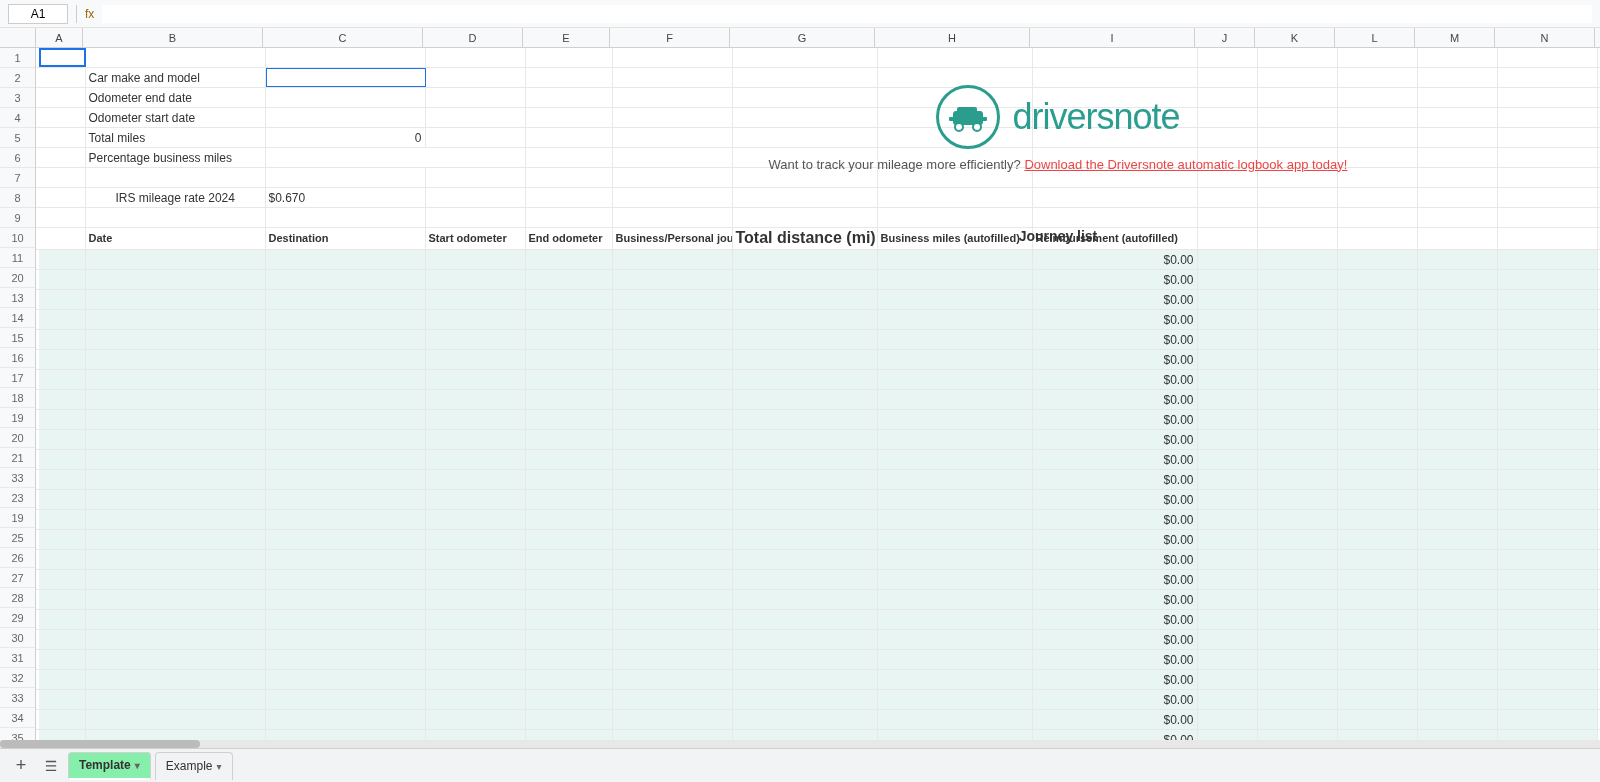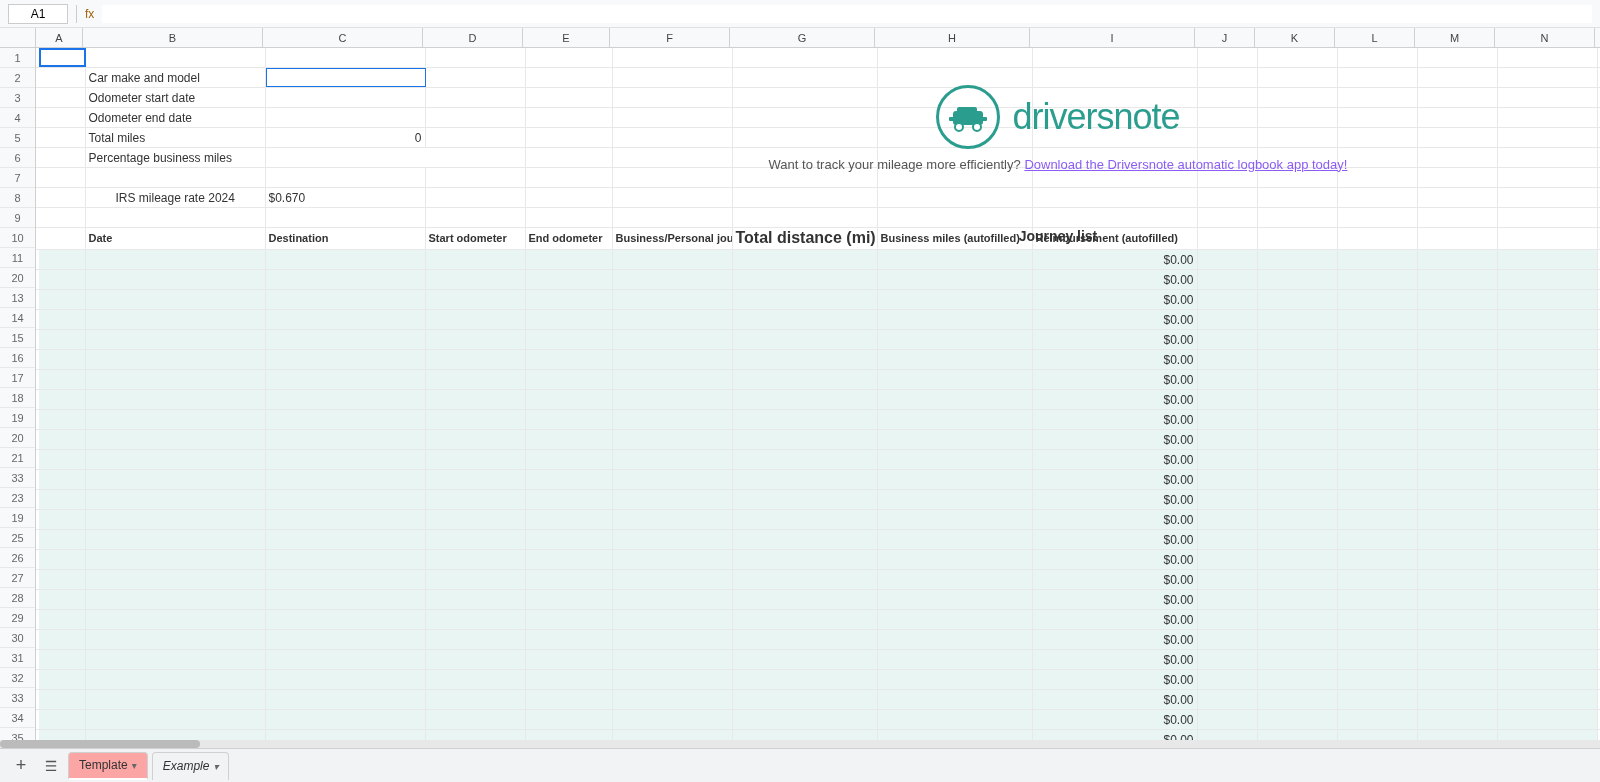--- a/index.html
+++ b/index.html
@@ -169,21 +169,21 @@
       font-weight: 300;
       color: #2a9d8f;
       letter-spacing: -1px;
     }
     .promo-text {
       font-size: 13px;
       color: #555;
       text-align: center;
     }
     .promo-link {
-      color: #8b5cf6;
+      color: #ef4444;
       text-decoration: underline;
     }
 
     
     .tab-bar {
       height: 34px;
       background: #f1f3f4;
       border-top: 1px solid #d0d0d0;
       display: flex;
       align-items: center;
@@ -223,27 +223,26 @@
       border-radius: 4px 4px 0 0;
       cursor: pointer;
       font-size: 12px;
       color: #333;
       background: #fff;
       border: 1px solid #d0d0d0;
       border-bottom: none;
       height: 28px;
     }
     .tab.active {
-      background: #fca5a5;
+      background: #86efac;
       border-bottom: 2px solid #fff;
-      font-weight: normal;
+      font-weight: bold;
     }
     .tab.inactive {
       background: #f1f3f4;
-      font-style: italic;
     }
     .tab-chevron {
       font-size: 10px;
       color: #666;
     }
 
     
     .scroll-bar {
       height: 8px;
       background: #e8e8e8;
@@ -377,38 +376,38 @@
           <div class="cell cw-I"></div>
           <div class="cell cw-J"></div>
           <div class="cell cw-K"></div>
           <div class="cell cw-L"></div>
           <div class="cell cw-M"></div>
           <div class="cell cw-N"></div>
         </div>
 
         <div class="grid-row">
           <div class="cell cw-A"></div>
-          <div class="cell cw-B label">Odometer start date</div>
+          <div class="cell cw-B label">Odometer end date</div>
           <div class="cell cw-C"></div>
           <div class="cell cw-D"></div>
           <div class="cell cw-E"></div>
           <div class="cell cw-F"></div>
           <div class="cell cw-G"></div>
           <div class="cell cw-H"></div>
           <div class="cell cw-I"></div>
           <div class="cell cw-J"></div>
           <div class="cell cw-K"></div>
           <div class="cell cw-L"></div>
           <div class="cell cw-M"></div>
           <div class="cell cw-N"></div>
         </div>
 
         <div class="grid-row">
           <div class="cell cw-A"></div>
-          <div class="cell cw-B label">Odometer end date</div>
+          <div class="cell cw-B label">Odometer start date</div>
           <div class="cell cw-C"></div>
           <div class="cell cw-D"></div>
           <div class="cell cw-E"></div>
           <div class="cell cw-F"></div>
           <div class="cell cw-G"></div>
           <div class="cell cw-H"></div>
           <div class="cell cw-I"></div>
           <div class="cell cw-J"></div>
           <div class="cell cw-K"></div>
           <div class="cell cw-L"></div>

